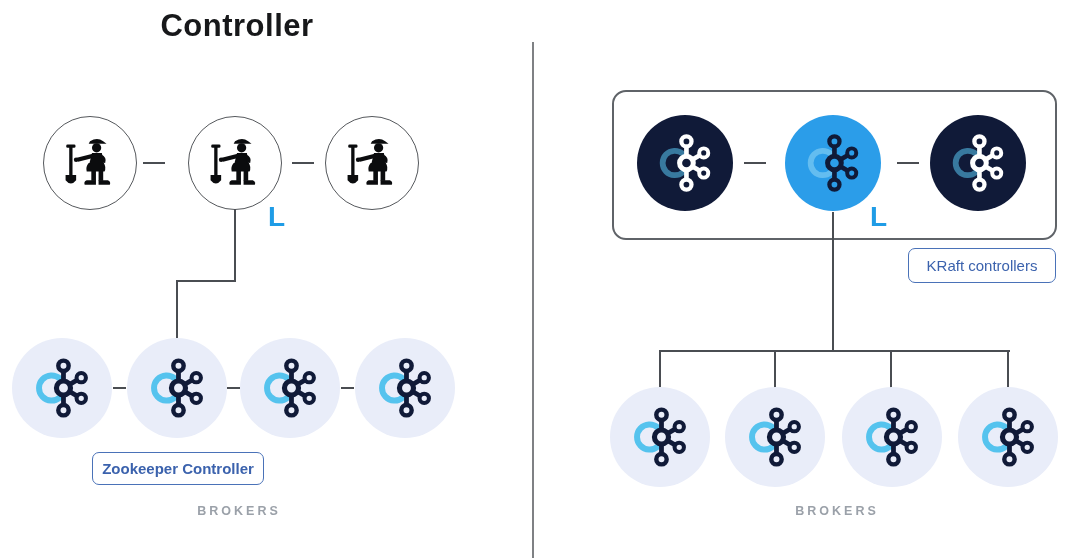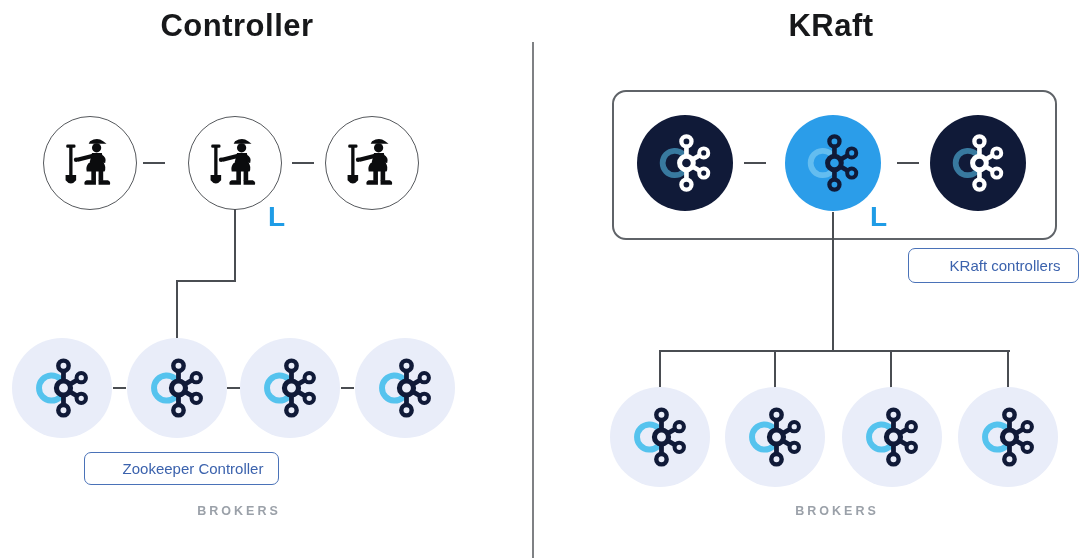--- a/index.html
+++ b/index.html
@@ -17,21 +17,21 @@
   .zk-node{width:94px;height:94px;background:#fff;border:1.7px solid var(--circle-border);}
   .broker{width:100px;height:100px;background:var(--broker-bg);}
   .ctrl{width:96px;height:96px;background:var(--navy);}
   .ctrl-leader{background:var(--leader-blue);}
   .hline{position:absolute;height:2px;background:var(--connector-gray);}
   .vline{position:absolute;width:2px;background:var(--connector-gray);}
   .divider{position:absolute;width:2px;background:#7f8184;}
   .leader-l{position:absolute;font-size:28px;font-weight:700;color:var(--accent-blue);line-height:1;}
   .label-box{position:absolute;border:1.6px solid #4a72b8;border-radius:7px;background:#fff;
              display:flex;align-items:center;justify-content:center;
-             font-size:15px;font-weight:500;color:var(--label-blue);padding-left:23px;}
+             font-size:15px;font-weight:500;color:var(--label-blue);}
   .brokers-caption{position:absolute;font-size:12.5px;font-weight:700;letter-spacing:3px;
                    color:var(--muted-gray);text-align:center;}
   .ctrl-frame{position:absolute;border:2px solid var(--box-border);border-radius:14px;background:transparent;}
   svg.icon{display:block;}
 </style>
 </head>
 <body>
 
 <div id="canvas">
 
@@ -117,27 +117,26 @@
         <use href="#kafka"></use>
       </svg>
   </div>
   <div class="hline" style="left:341px;top:387px;width:13px;"></div>
   <div class="circle broker" style="left:355px;top:338px;--ink:var(--navy);--hole:var(--broker-bg);--arc:var(--arc-cyan);">
     <svg class="icon" width="74" height="74">
         <use href="#kafka"></use>
       </svg>
   </div>
 
-  <div class="label-box" style="left:84px;top:452px;width:170px;height:31px;">Zookeeper Controller</div>
+  <div class="label-box" style="left:92px;top:452px;width:170px;height:31px;font-weight:bold;">Zookeeper Controller</div>
 
   <div class="brokers-caption" style="left:154px;top:504px;width:170px;">BROKERS</div>
 
   <div class="divider" style="left:532px;top:42px;height:516px;"></div>
 
-  <div class="abs title" style="left:731px;top:8px;width:200px;">KRaft</div>
 
   <div class="ctrl-frame" style="left:612px;top:90px;width:441px;height:146px;"></div>
 
   <div class="circle ctrl" style="left:637px;top:115px;--ink:#ffffff;--hole:var(--navy);--arc:var(--arc-teal);">
     <svg class="icon" width="72" height="72">
         <use href="#kafka"></use>
       </svg>
   </div>
   <div class="hline" style="left:744px;top:162px;width:22px;"></div>
   <div class="circle ctrl ctrl-leader" style="left:785px;top:115px;--ink:var(--navy);--hole:var(--leader-blue);--arc:#64bdf0;">

